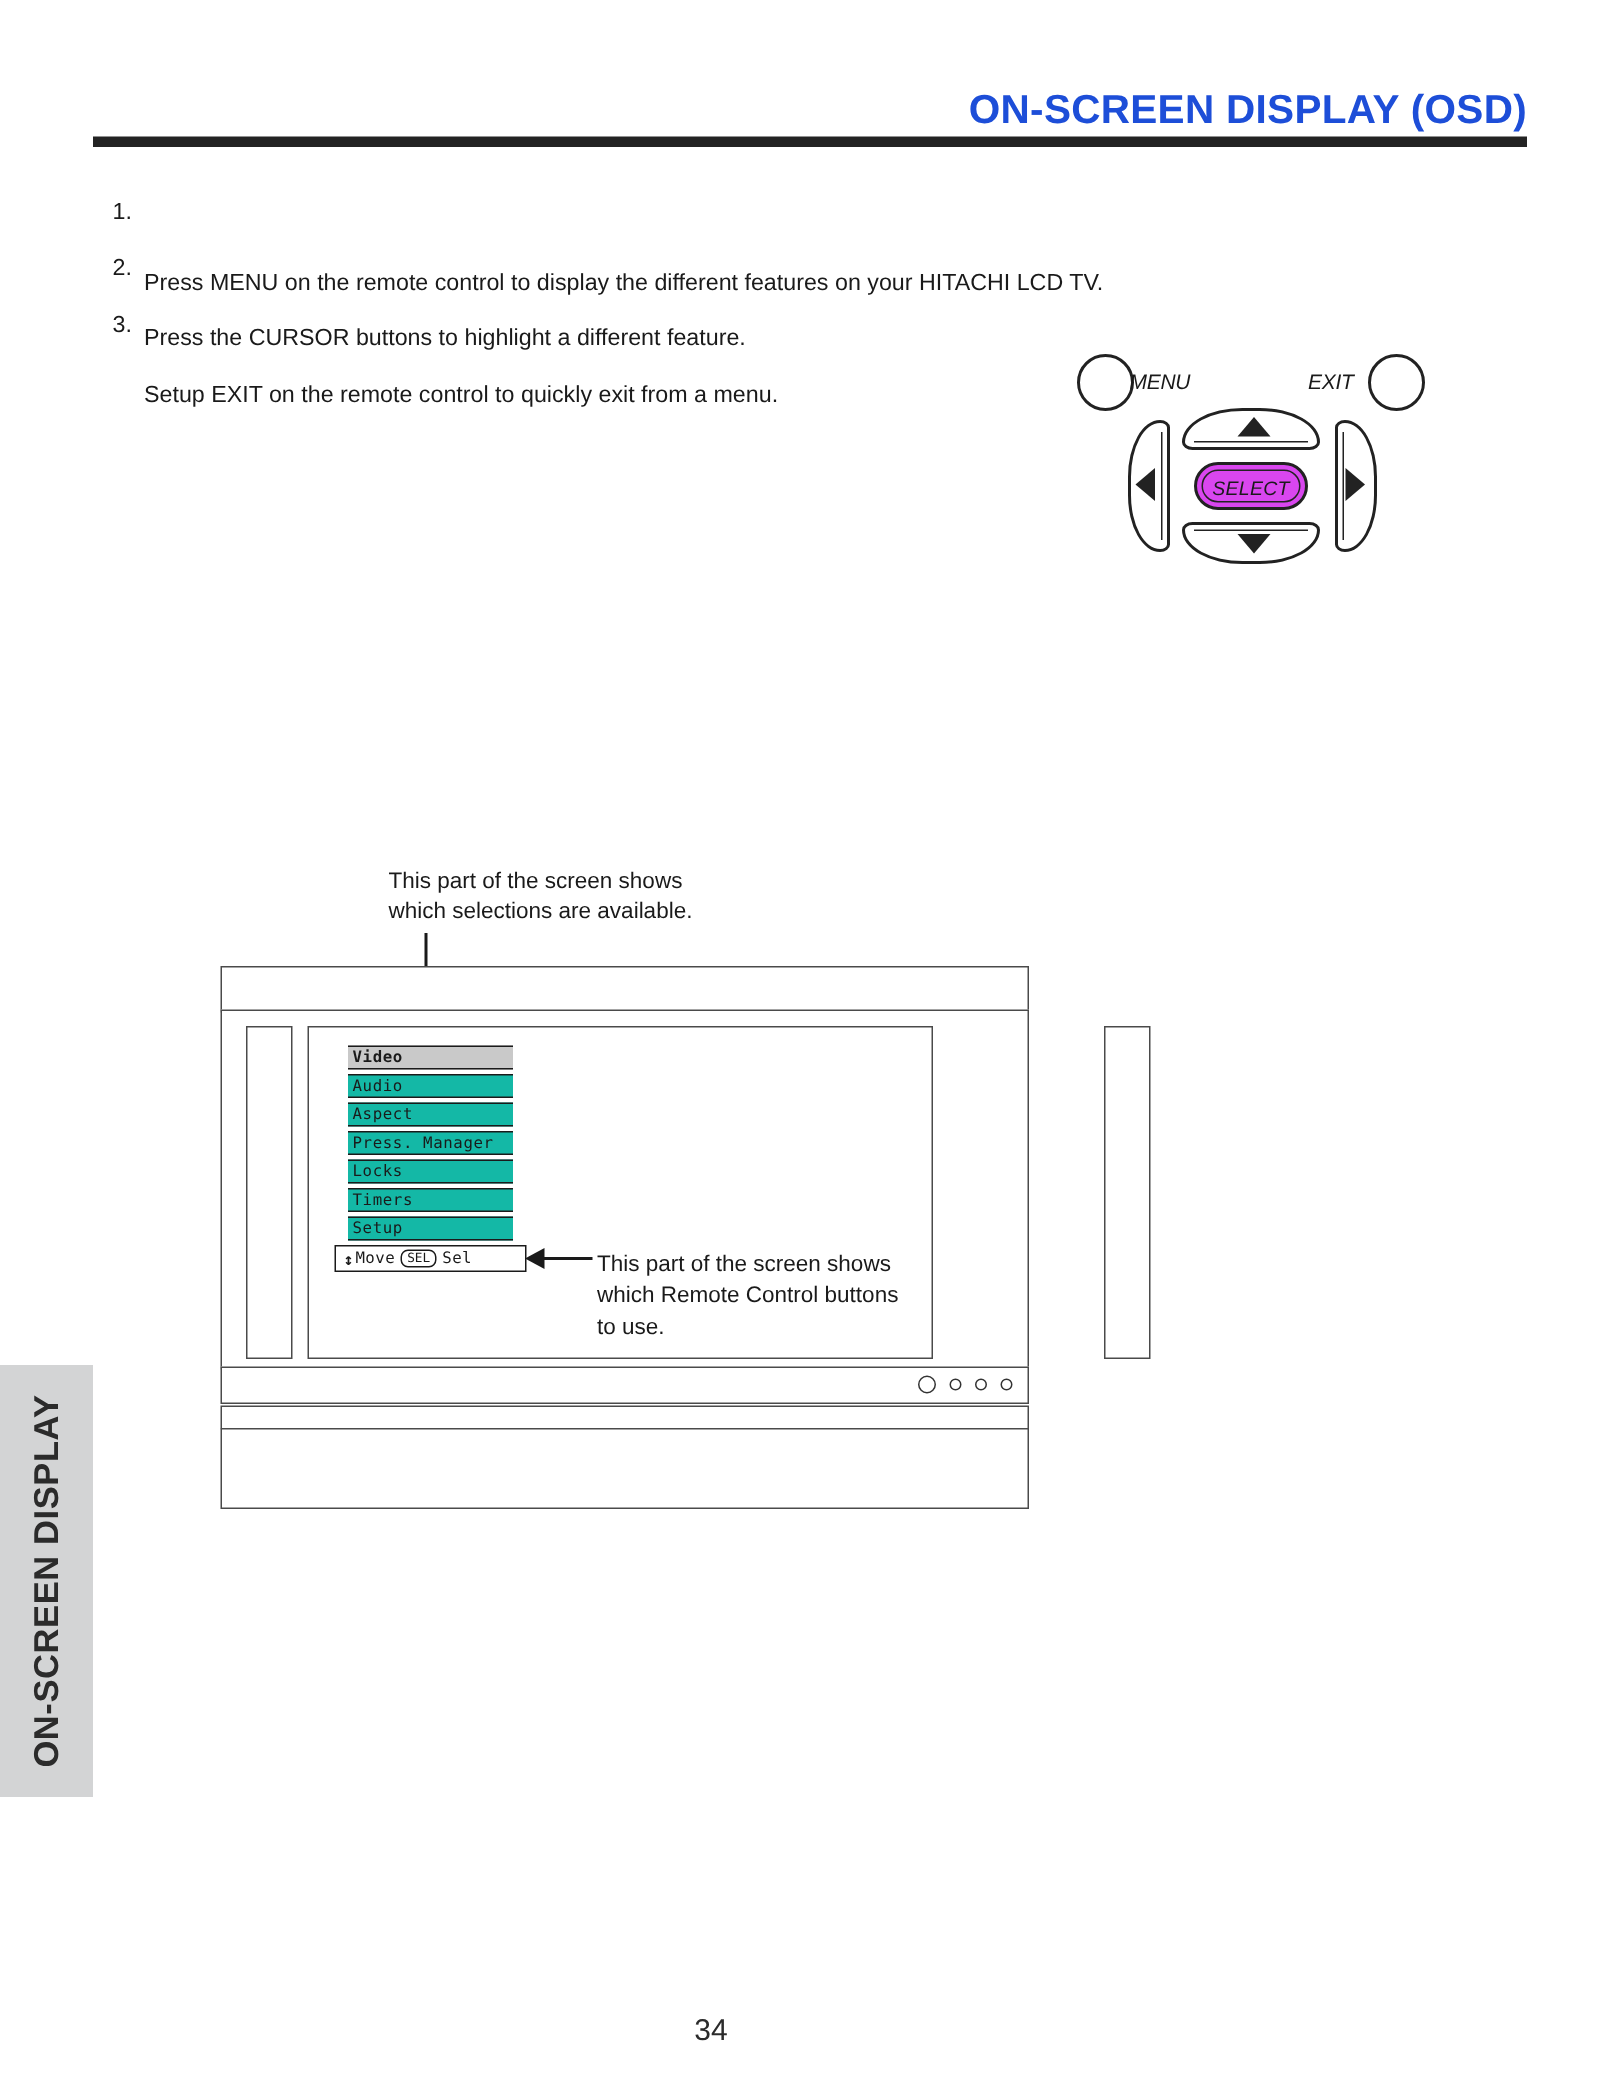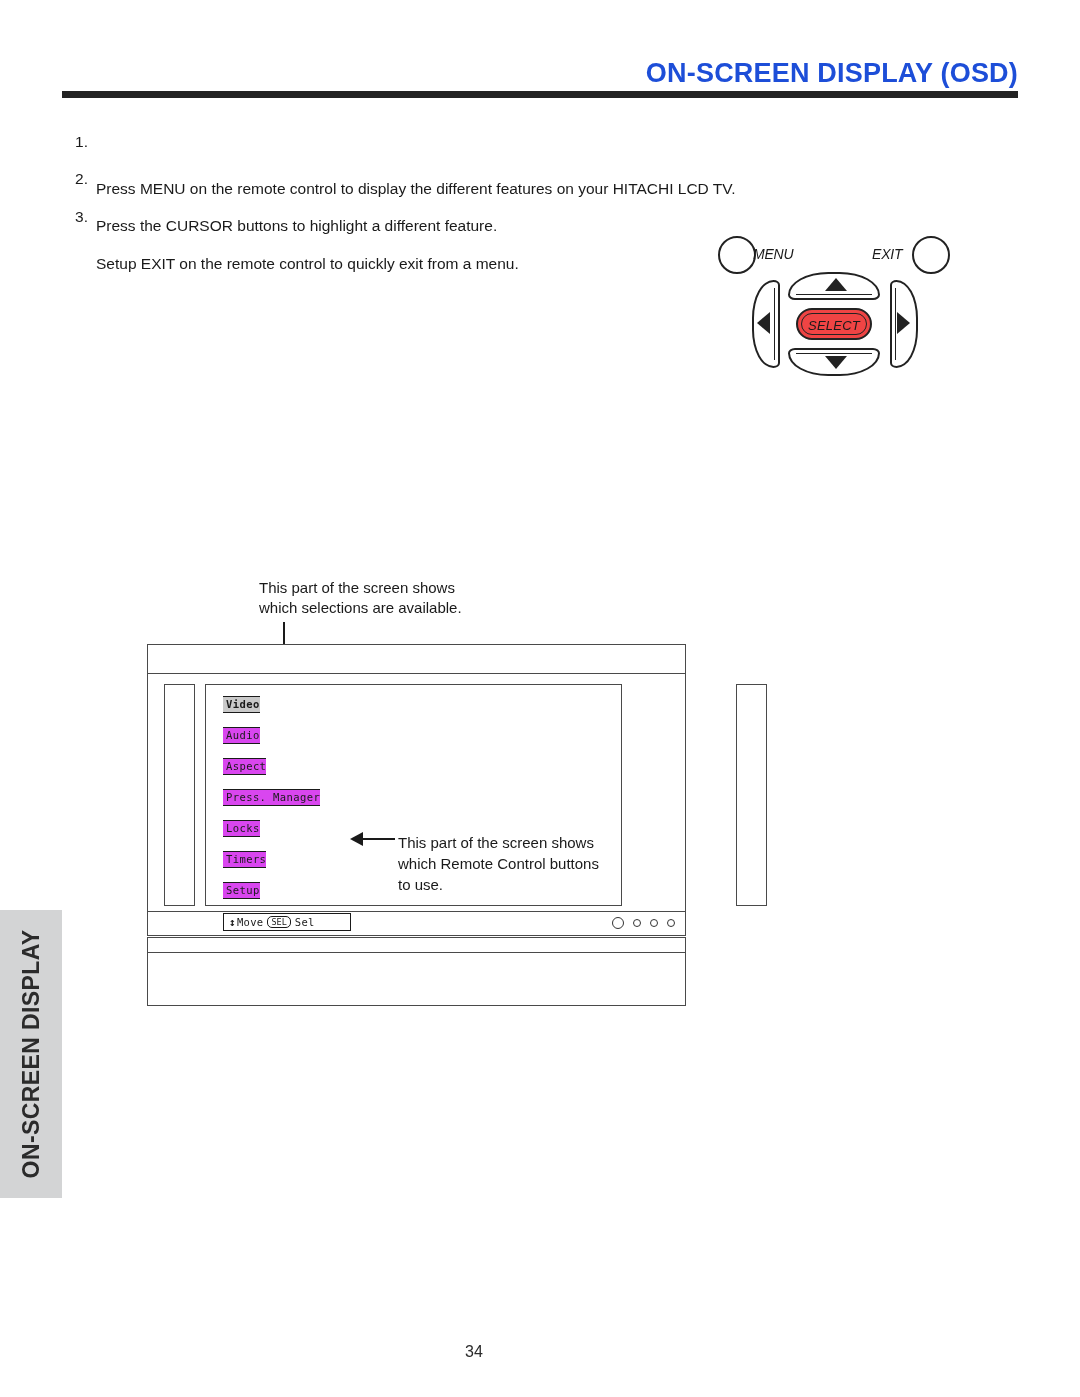--- a/index.html
+++ b/index.html
@@ -180,21 +180,21 @@
 
   #rc-select {
     position: absolute;
     left: 96px;
     top: 80px;
     width: 76px;
     height: 32px;
     border: 2.2px solid #222;
     border-radius: 18px;
     box-sizing: border-box;
-    background: #ef4444;
+    background: #d946ef;
   }
   #rc-select-inner {
     position: absolute;
     left: 3px; top: 3px; right: 3px; bottom: 3px;
     border: 1.4px solid #222;
     border-radius: 15px;
     box-sizing: border-box;
   }
   #rc-select-label {
     position: absolute;
@@ -323,37 +323,36 @@
   
   #osd {
     position: absolute;
     left: 223px;
     top: 696px;
     width: 128px;
   }
   .osd-row {
     position: relative;
     height: 17px;
-    margin-bottom: 14px;
+    margin-bottom: 2px;
     display: flex;
-    align-items: flex-start;
-    flex-direction: column;
+    align-items: center;
   }
   .osd-cap {
     width: 9px;
     background: #1a1a1a;
     flex: 0 0 auto;
   }
   .osd-body {
     flex: 1 1 auto;
     border: 1.3px solid #1a1a1a;
     border-left: none;
     border-right: none;
     box-sizing: border-box;
-    background: #d946ef;
+    background: #14b8a6;
     font-family: "DejaVu Sans Mono", monospace;
     font-size: 10.5px;
     line-height: 14px;
     padding-left: 3px;
     color: #1a1a1a;
     letter-spacing: 0.4px;
     white-space: nowrap;
     overflow: hidden;
   }
   .osd-row.selected .osd-body {
@@ -458,21 +457,21 @@
     color: #2b2b2b;
   }
 
   
   #page-number {
     position: absolute;
     left: 0;
     top: 1343px;
     width: 948px;
     text-align: center;
-    font-size: 16px;
+    font-size: 20px;
     color: #2b2b2b;
   }
 </style>
 </head>
 <body>
 
 <div id="page-title">ON-SCREEN DISPLAY (OSD)</div>
 <div id="title-rule"></div>
 
 <div class="step" id="step-1">

